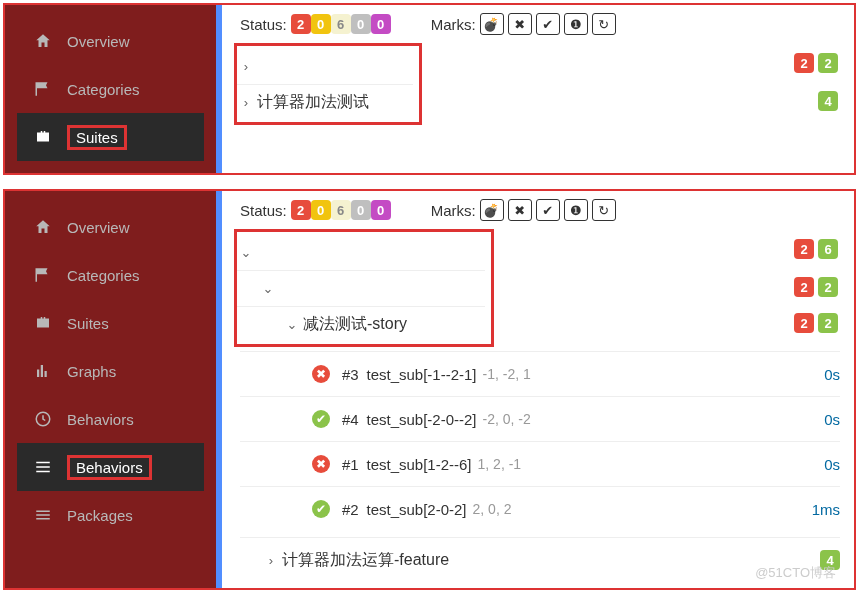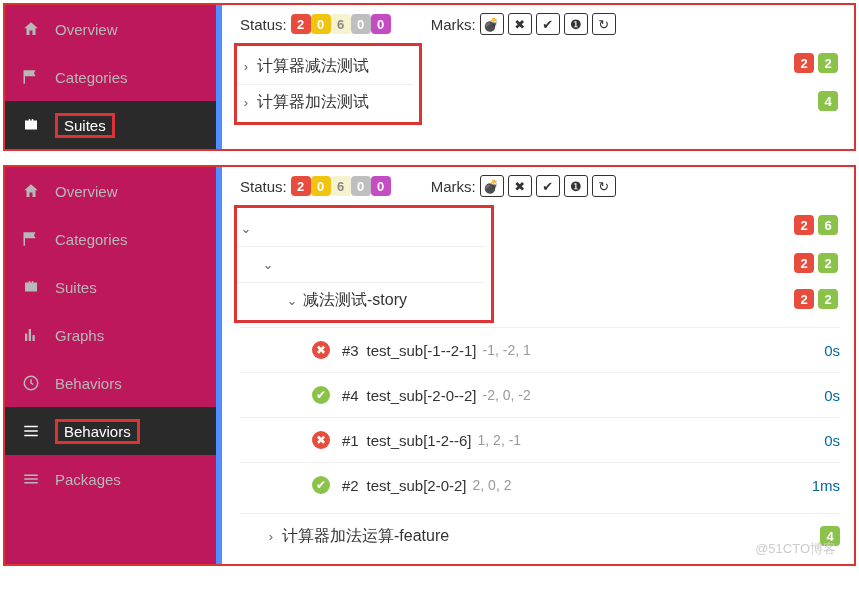--- a/index.html
+++ b/index.html
@@ -1,19 +1,19 @@
 <!DOCTYPE html>
 <html><head>
 <meta charset="utf-8">
 <style>
   * { box-sizing: border-box; margin: 0; padding: 0; }
   body { font-family: Arial, sans-serif; font-size: 14px; background: #fff; color: #333; }
   .screens { display: flex; flex-direction: column; gap: 14px; padding: 3px; }
   .screen { border: 2px solid #d33; display: flex; height: auto; }
-  .sidebar { width: 211px; background: #be185d; color: #b8b8b8; padding: 0; }
+  .sidebar { width: 211px; background: #7f1d1d; color: #b8b8b8; padding: 12px; }
   .side-item { height: 48px; display: flex; align-items: center; padding: 0 16px; cursor: pointer; }
   .side-item.active { background: #2a2a2a; color: #fff; }
   .side-item .side-icon { width: 20px; margin-right: 14px; display:flex; align-items:center; justify-content:center; color:#b8b8b8; }
   .side-item.active .side-icon { color:#fff; }
   .side-label { font-size: 15px; }
   .hl-red { border: 3px solid #d33; padding: 1px 6px; display:inline-block; }
   .active-strip { width: 6px; background: #518eff; }
   .main { flex: 1; background: #fff; padding: 6px 14px 10px 18px; }
   .topbar { display: flex; align-items: center; gap: 0; padding: 2px 0 8px 0; }
   .lbl { font-size: 15px; margin-right:4px; }
@@ -94,21 +94,20 @@
         <span class="markbtn">✖</span>
         <span class="markbtn">✔</span>
         <span class="markbtn">❶</span>
         <span class="markbtn">↻</span>
       </span>
     </div>
     <div class="tree">
       <div class="red-box" style="width:188px;">
         <div class="tree-row ind0">
           <span class="arrow">›</span>
-          <span class="rlabel">计算器减法测试</span>
         </div>
         <div class="tree-row ind0" style="border-top:1px solid #eee;">
           <span class="arrow">›</span>
           <span class="rlabel">计算器加法测试</span>
         </div>
       </div>
       <div style="position:absolute; right:16px; top:48px;" class="badges">
         <span class="chip chip-red">2</span>
         <span class="chip chip-lime">2</span>
       </div>

